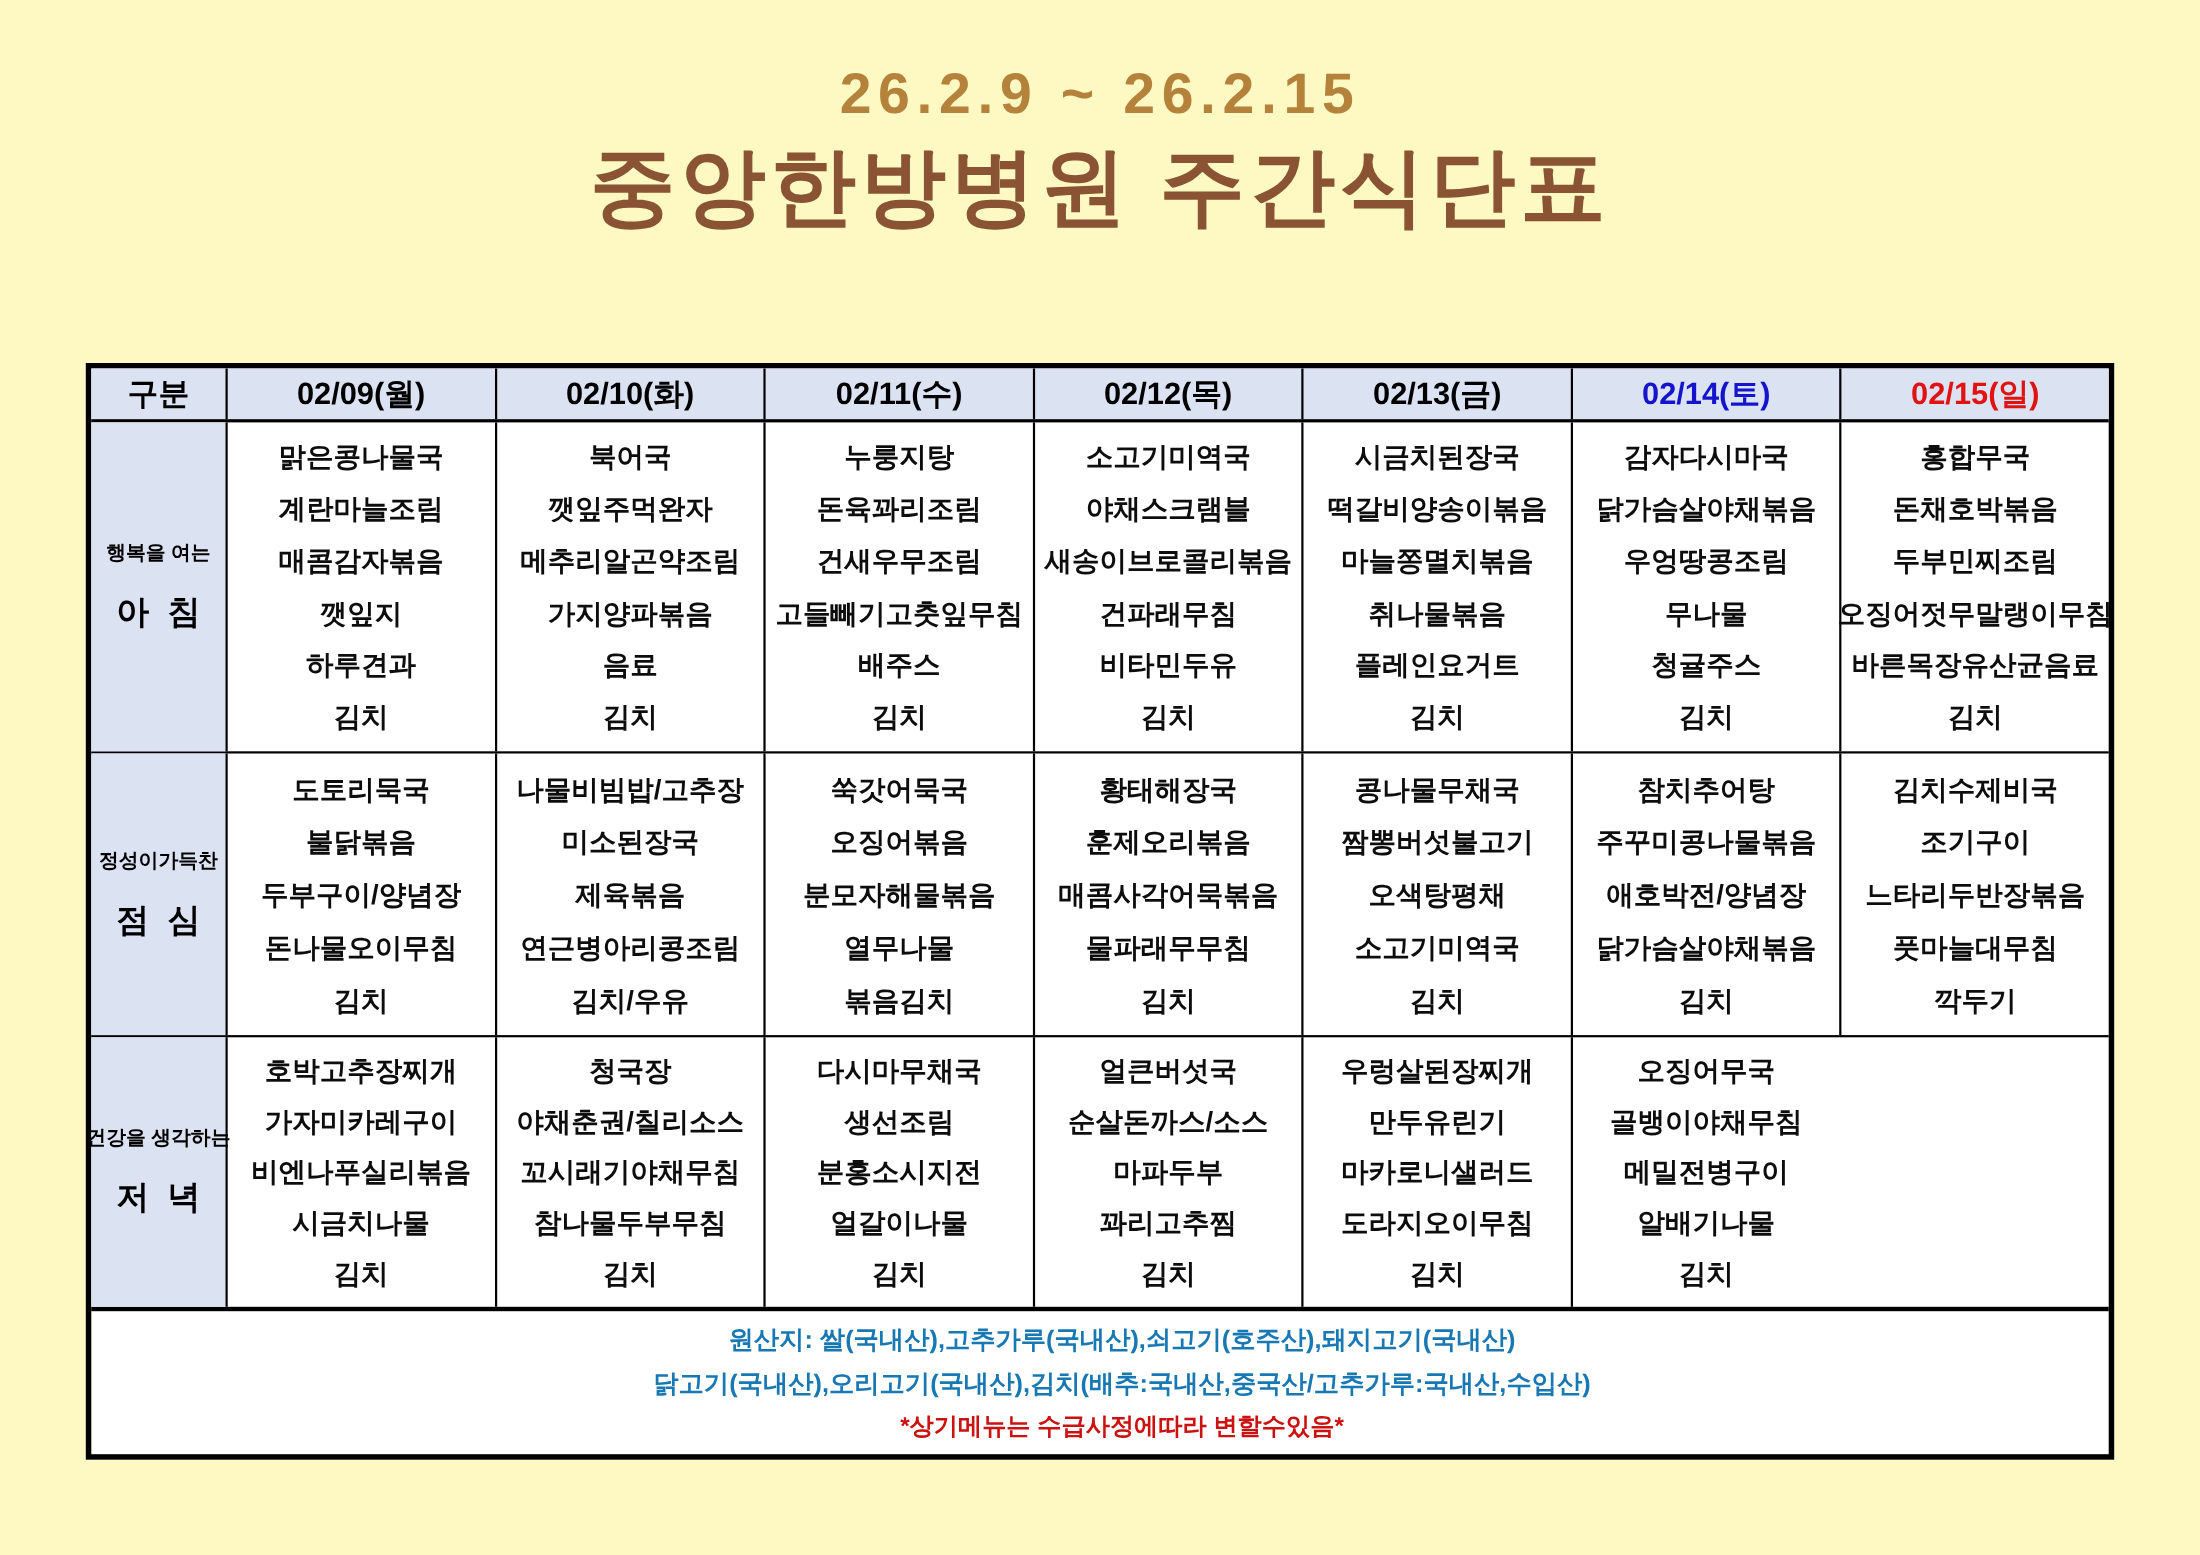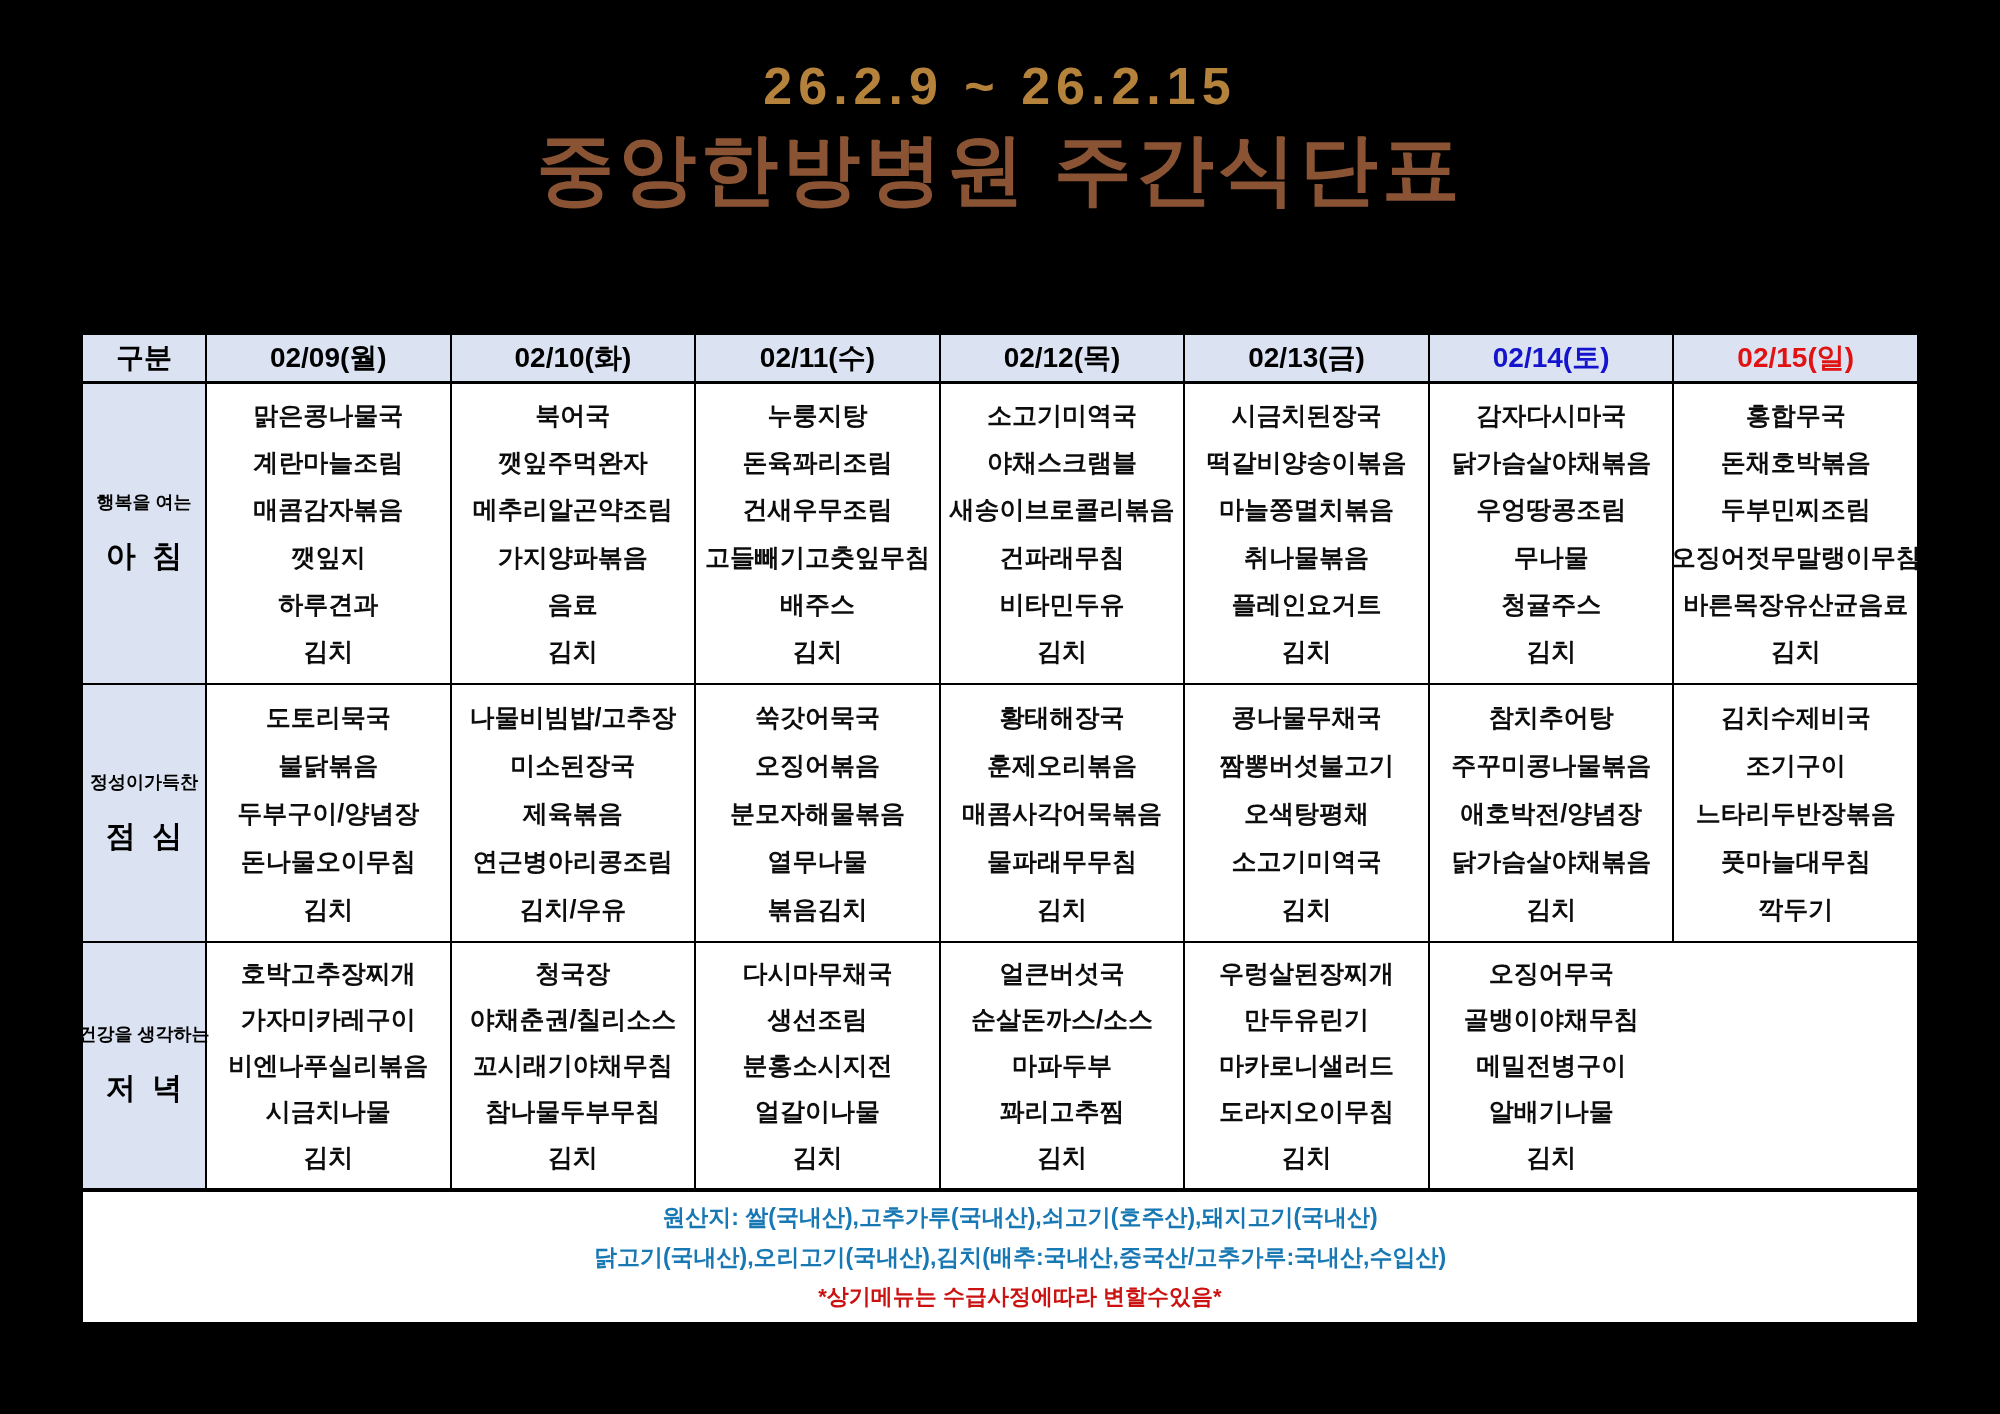--- a/index.html
+++ b/index.html
@@ -1,17 +1,17 @@
 <!DOCTYPE html>
 <html lang="ko"><head>
 <meta charset="utf-8">
 <style>
   html,body{margin:0;padding:0;background:#ffffff;}
   body{width:2000px;height:1414px;font-family:"Liberation Sans", sans-serif;}
-  .page{position:relative;width:2000px;height:1414px;background:#000000;overflow:hidden;}
+  .page{position:relative;width:2000px;height:1414px;background:#fef9c3;overflow:hidden;}
 
   .date-range{
     position:absolute;top:56px;left:0;width:100%;text-align:center;
     font-size:52px;font-weight:bold;color:#b5823c;letter-spacing:6px;
   }
   .main-title{
     position:absolute;top:118px;left:0;width:100%;text-align:center;
     font-size:78px;font-weight:bold;color:#8a5434;letter-spacing:4px;
   }
 

